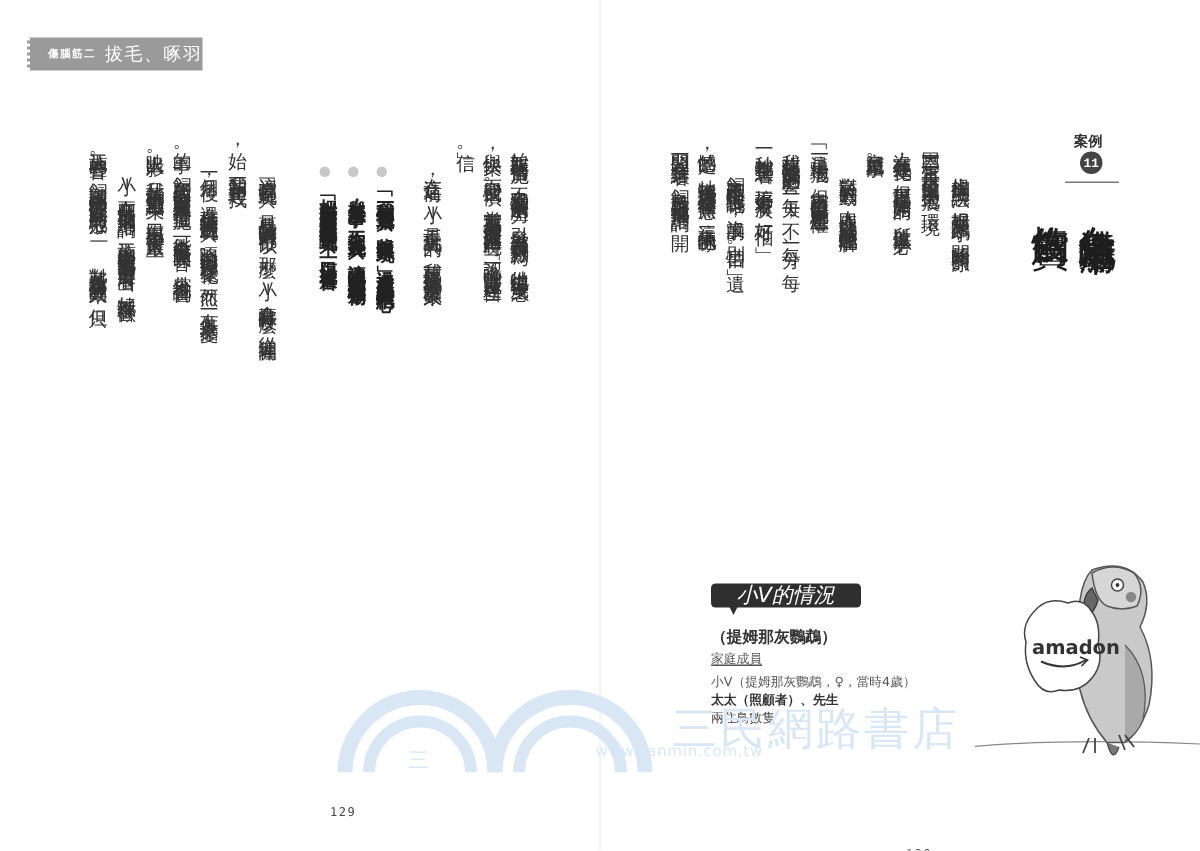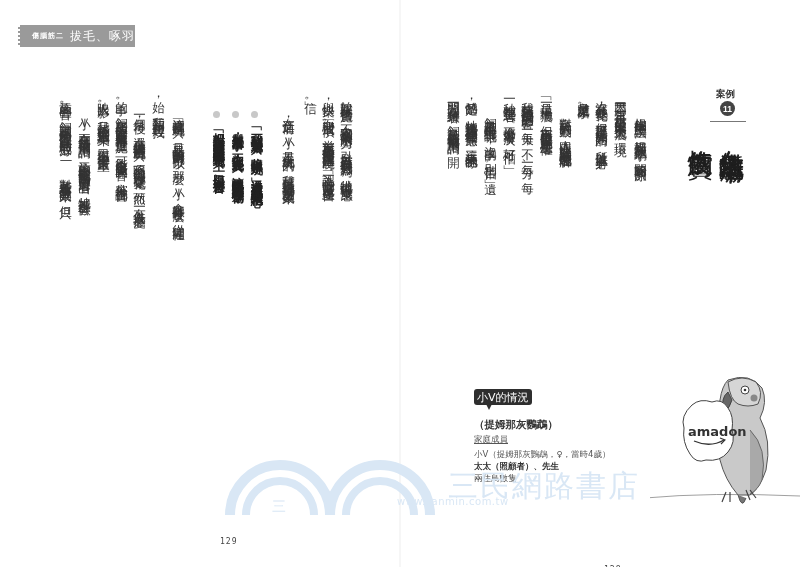--- a/index.html
+++ b/index.html
@@ -33,37 +33,37 @@
     position: absolute; width: 7px; height: 7px; border-radius: 50%; background: #c8c8c8;
   }
 
   
   .case-label {
     position: absolute; left: 716px; top: 88px; font-size: 9.5px; font-weight: bold;
     font-family: Liberation Serif, serif; color: #333;
   }
   .case-number {
     position: absolute; left: 720px; top: 101px; width: 15px; height: 15px; border-radius: 50%;
-    background: #444; color: #fff; font-size: 8.5px; font-family: Liberation Sans, sans-serif;
+    background: #444; color: #fff; font-size: 8.5px; font-family: Liberation Mono, monospace;
     font-weight: bold; display: flex; align-items: center; justify-content: center;
   }
   .case-rule {
     position: absolute; left: 710px; top: 121px; width: 36px; height: 1px; background: #777;
   }
   .case-title {
     position: absolute; writing-mode: vertical-rl; text-orientation: upright;
     font-size: 25px; line-height: 28px; letter-spacing: 1px; color: #1e1e1e;
     font-family: "DejaVu Serif", serif;
   }
 
   
   .info-callout {
-    position: absolute; left: 474px; top: 389px; height: 16px; padding: 0 3px;
-    background: #2e2e2e; color: #fff; font-size: 11px; border-radius: 3px;
-    font-family: "DejaVu Sans", sans-serif; display: flex; align-items: center;
+    position: absolute; left: 474px; top: 389px; height: 16px; padding: 0 17px;
+    background: #2e2e2e; color: #fff; font-size: 14px; border-radius: 3px;
+    font-family: "DejaVu Sans", sans-serif; display: flex; align-items: center; font-style: italic;
   }
   .info-callout::after {
     content: ""; position: absolute; left: 12px; bottom: -5px; width: 0; height: 0;
     border-left: 3px solid transparent; border-right: 3px solid transparent; border-top: 6px solid #2e2e2e;
   }
   .info-line {
     position: absolute; font-family: "DejaVu Sans", sans-serif; white-space: nowrap;
   }
   .info-species { left: 474px; top: 418px; font-size: 10.5px; color: #333; font-weight: bold; }
   .info-family-head { left: 474px; top: 434px; font-size: 8.5px; color: #555; text-decoration: underline; }

